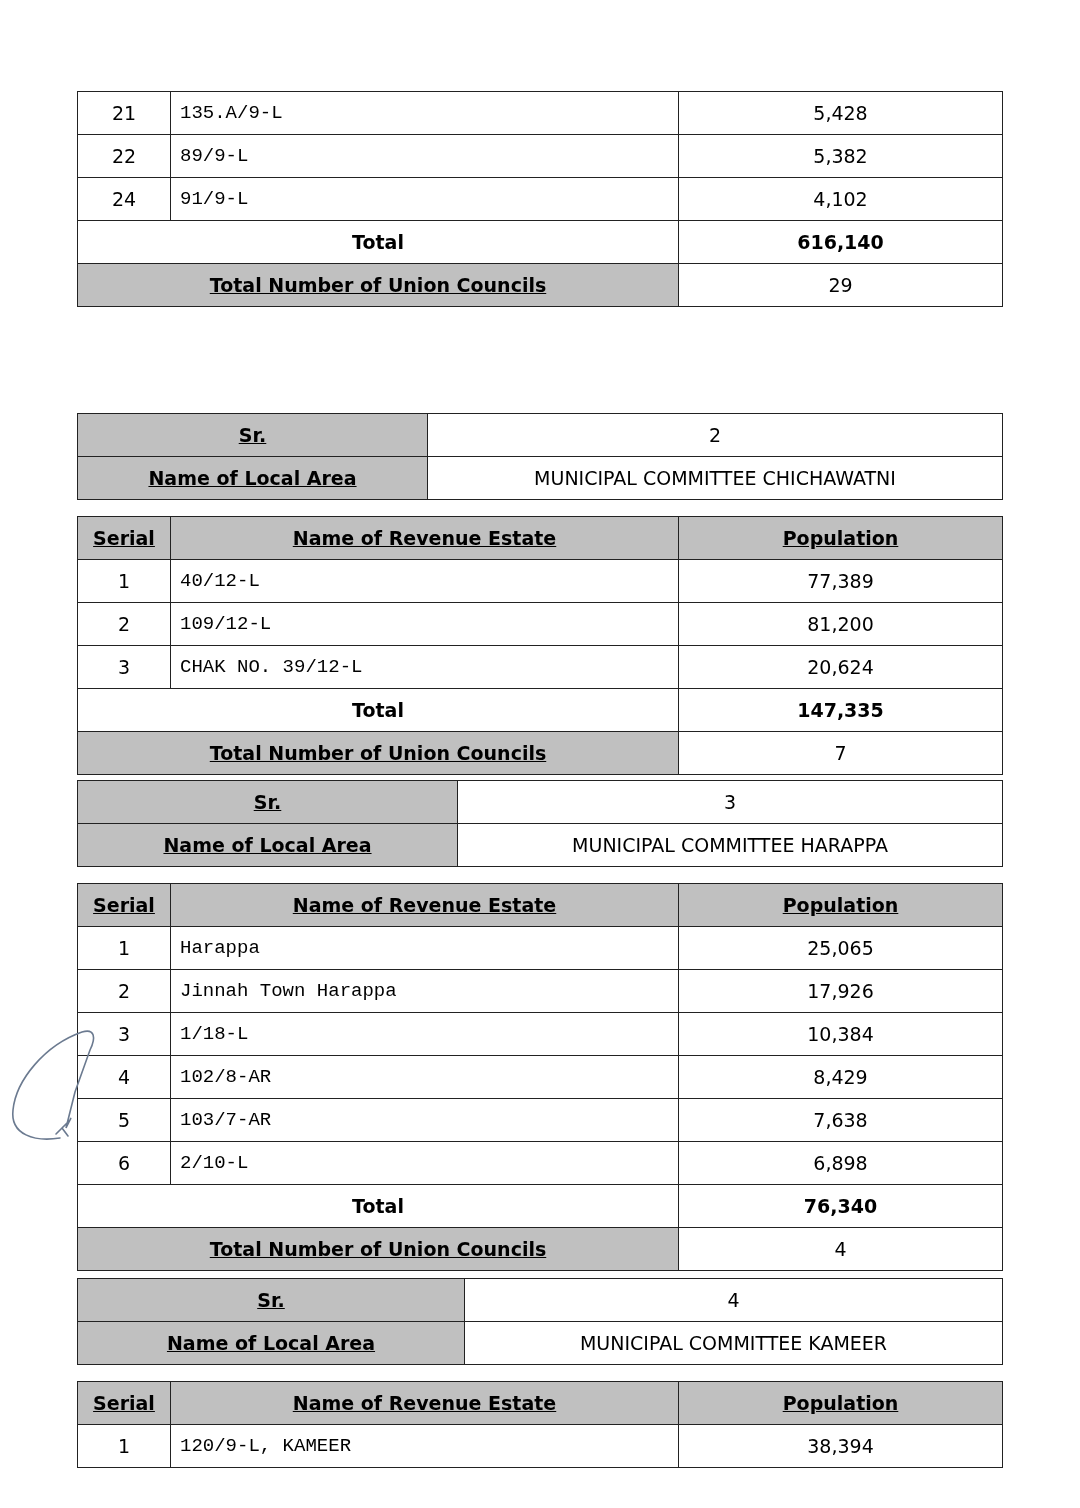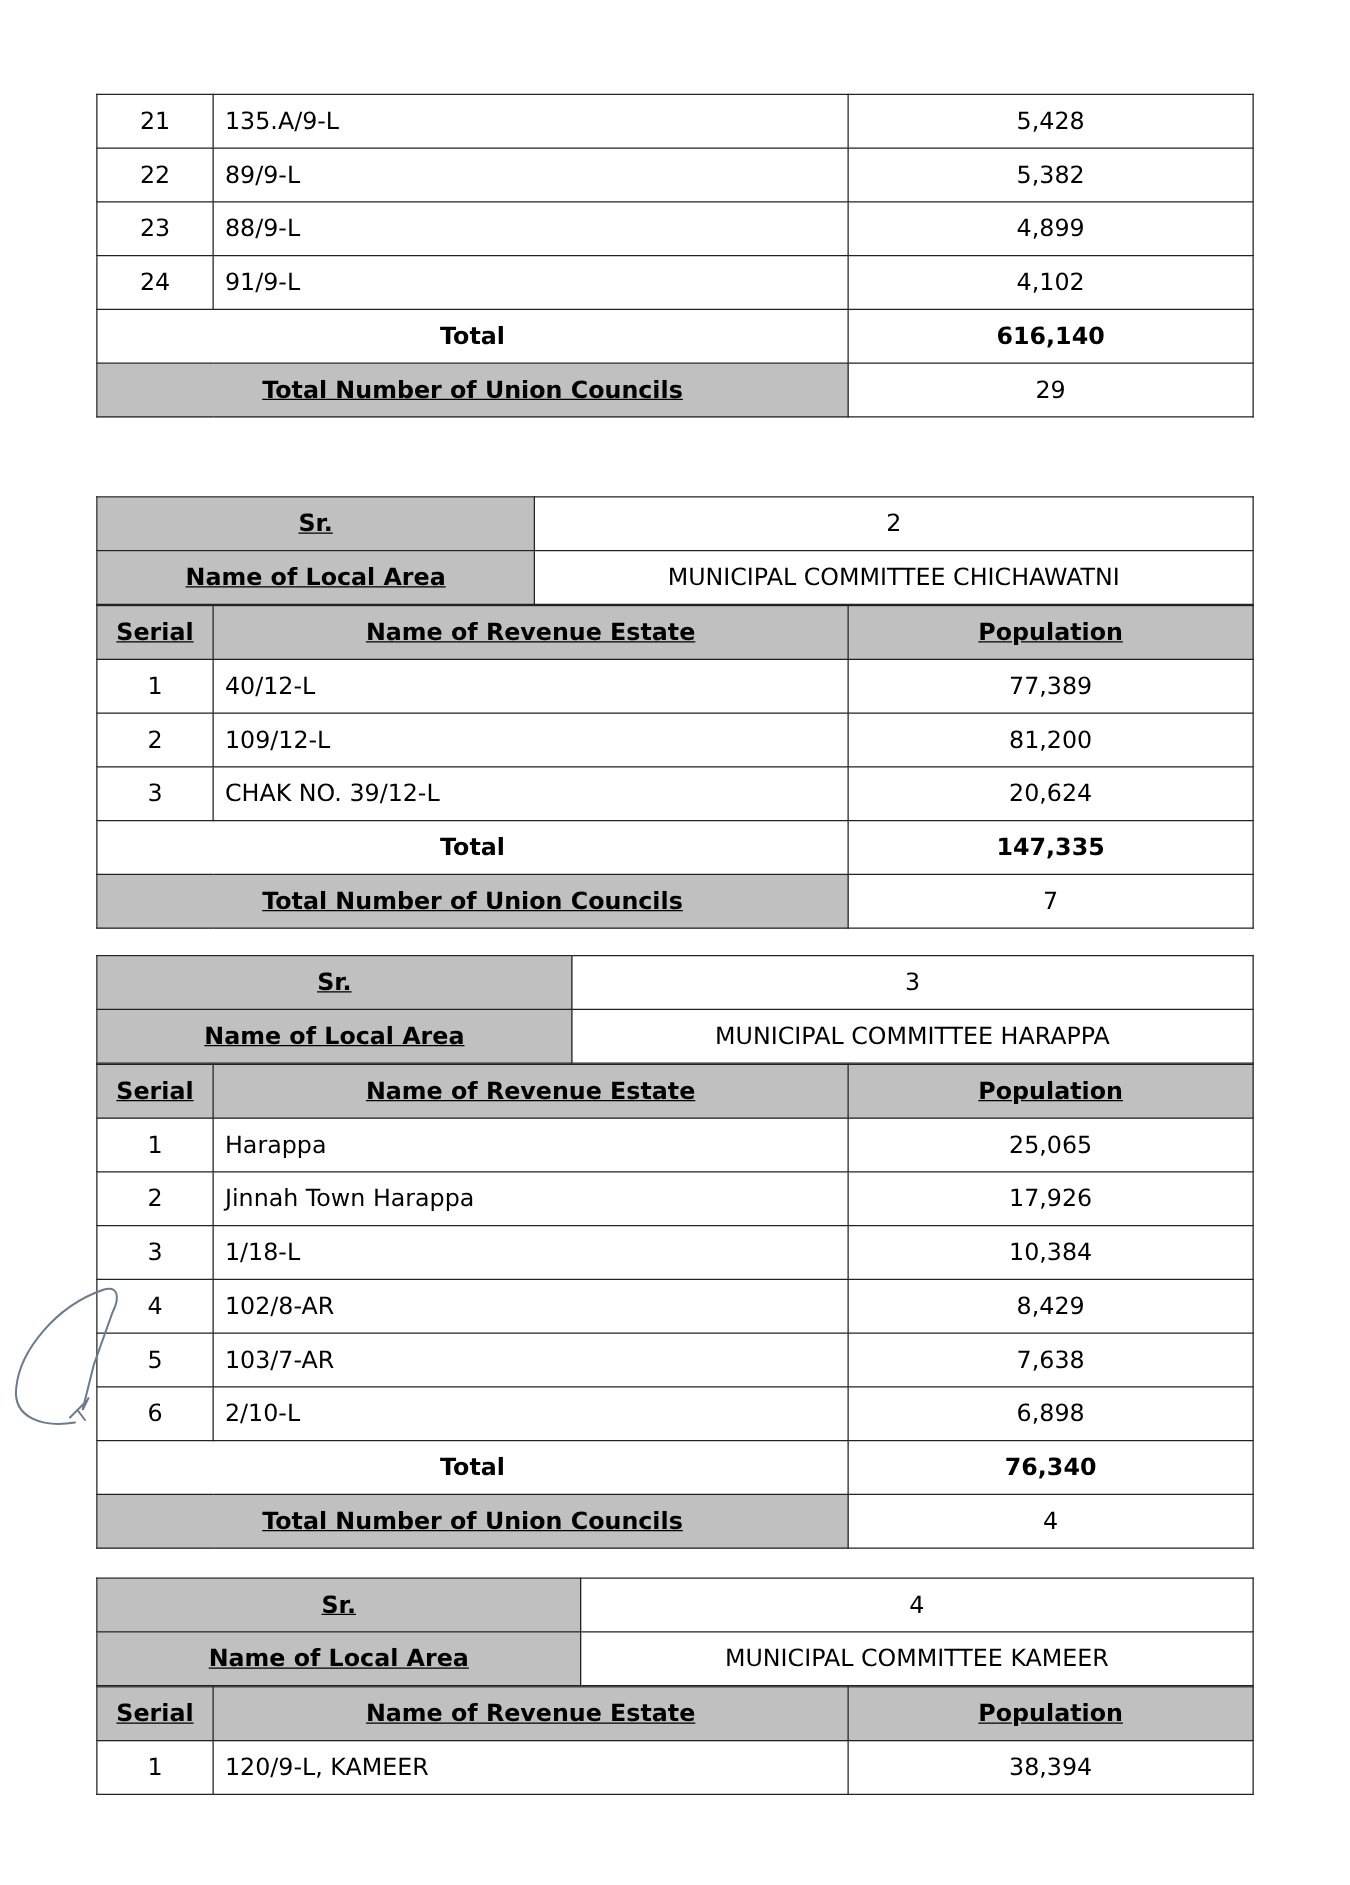--- a/index.html
+++ b/index.html
@@ -1,20 +1,20 @@
 <!DOCTYPE html>
 <html><head>
 <meta charset="utf-8">
 <style>
   html, body { margin: 0; padding: 0; background: #ffffff; }
   body { width: 1080px; height: 1508px; position: relative; font-family: "DejaVu Sans", sans-serif; color: #000; overflow: hidden; }
   .blk { position: absolute; left: 77px; width: 925px; }
-  table { border-collapse: collapse; width: 925px; table-layout: fixed; }
+  table { border-collapse: collapse; width: 925px; table-layout: fixed; margin-top: 16px; }
   td { border: 1.5px solid #222; height: 42px; padding: 0; font-size: 19px; text-align: center; vertical-align: middle; }
-  td.name { text-align: left; padding-left: 9px; }
+  td.name { text-align: left; padding-left: 9px; font-family: Liberation Mono, monospace; }
   .gray { background: #c0c0c0; text-decoration: underline; }
   .b { font-weight: bold; }
   .sig { position: absolute; left: 0; top: 1020px; width: 110px; height: 130px; pointer-events: none; }
 </style>
 </head>
 <body>
 
 <div class="blk" style="top:75px;">
   <table>
     <colgroup>
@@ -27,25 +27,20 @@
       <td>21</td>
       <td class="name">135.A/9-L</td>
       <td>5,428</td>
     </tr>
     <tr>
       <td>22</td>
       <td class="name">89/9-L</td>
       <td>5,382</td>
     </tr>
     <tr>
-      <td>23</td>
-      <td class="name">88/9-L</td>
-      <td>4,899</td>
-    </tr>
-    <tr>
       <td>24</td>
       <td class="name">91/9-L</td>
       <td>4,102</td>
     </tr>
     <tr>
       <td colspan="2" class="b">Total</td>
       <td class="b">616,140</td>
     </tr>
     <tr>
       <td colspan="2" class="b gray">Total Number of Union Councils</td>

